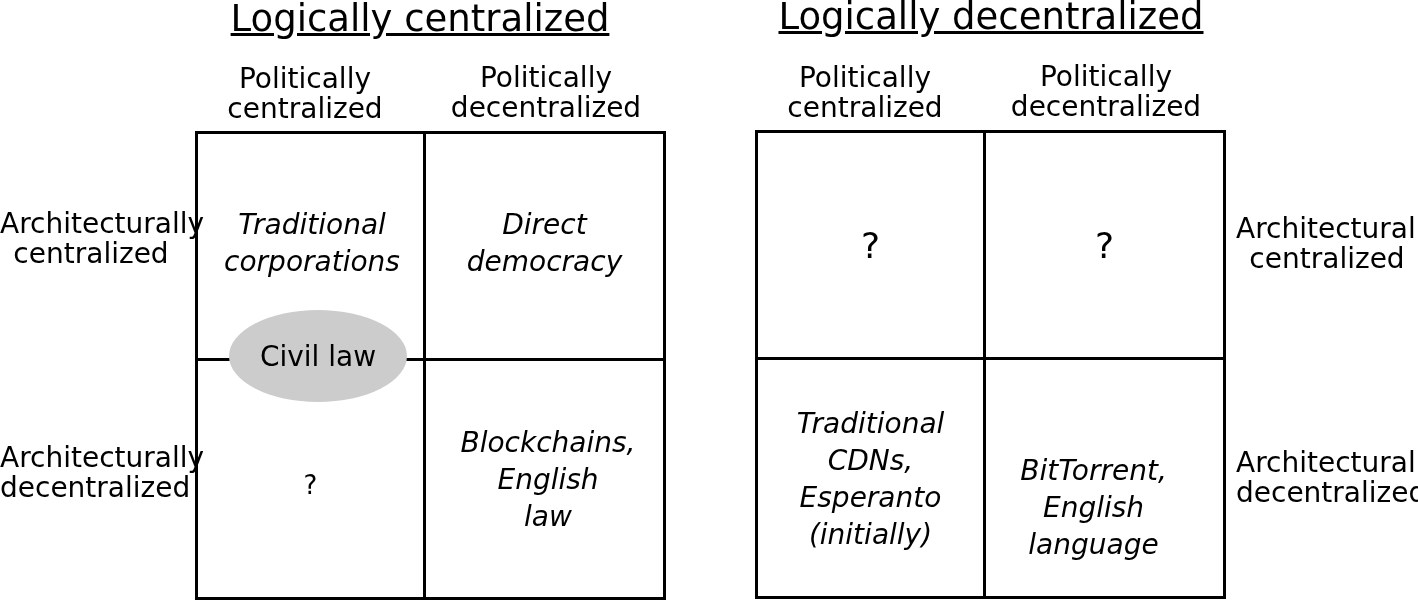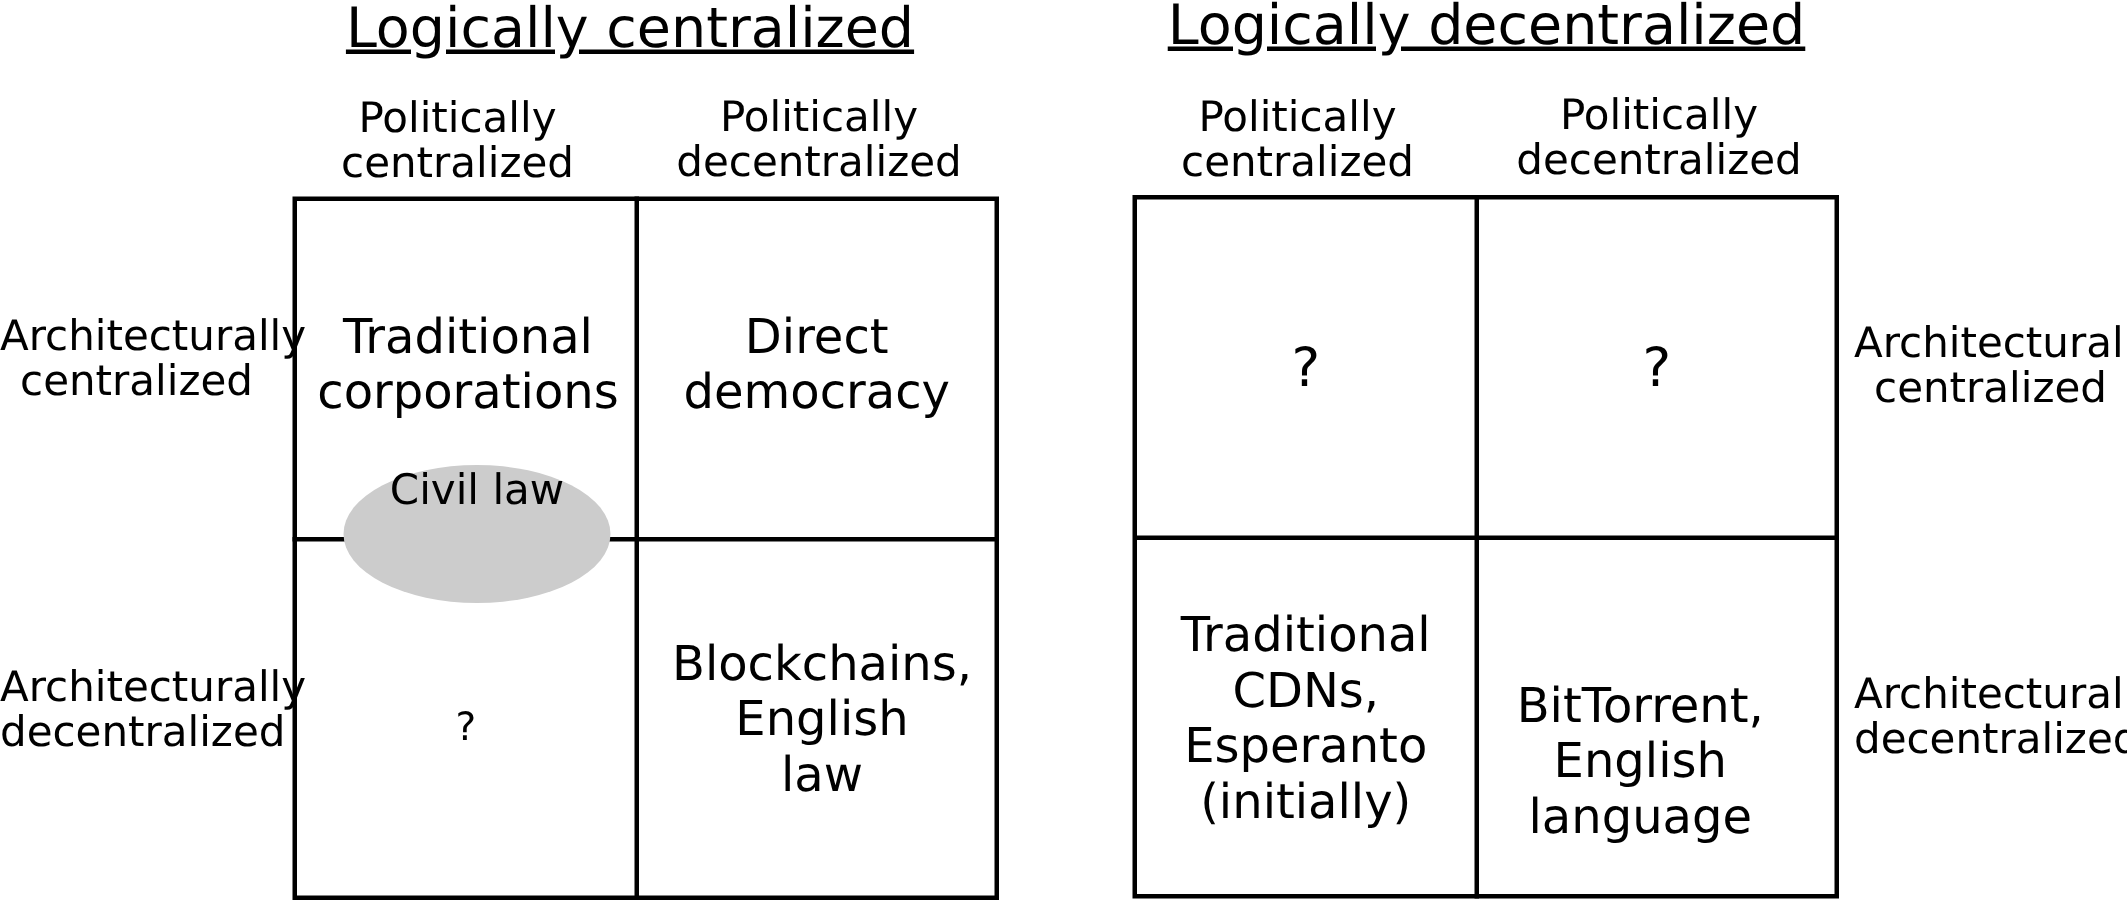--- a/index.html
+++ b/index.html
@@ -6,25 +6,25 @@
   body { width: 1418px; height: 600px; position: relative; overflow: hidden;
          font-family: "DejaVu Sans", sans-serif; color: #000; }
   .abs { position: absolute; }
   .title { font-size: 37px; white-space: nowrap; text-align: center; line-height: 1; text-decoration: underline; }
   .colhead, .rowhead { font-size: 28px; line-height: 30px; text-align: center; white-space: pre-line; }
   .grid { position: absolute; border: 3px solid #000; box-sizing: border-box; }
   .vline { position: absolute; width: 3px; background: #000; }
   .hline { position: absolute; height: 3px; background: #000; }
   .cell { position: absolute; display: flex; align-items: center; justify-content: center;
           text-align: center; white-space: pre-line; }
-  .big { font-size: 32px; line-height: 37px; }
+  .big { font-size: 28px; line-height: 37px; font-style: italic; }
   .q { font-size: 36px; }
   .qs { font-size: 26px; }
   .ellipse { position: absolute; border-radius: 50%; background: #cccccc;
-             display: flex; align-items: flex-start; justify-content: center; font-size: 28px; }
+             display: flex; align-items: center; justify-content: center; font-size: 28px; }
 </style>
 </head>
 <body>
 
 <div class="abs title" style="left:196px; top:0px; width:448px;">Logically centralized</div>
 
 <div class="abs colhead" style="left:196px; top:64px; width:218px;">Politically
 centralized</div>
 <div class="abs colhead" style="left:426px; top:63px; width:240px;">Politically
 decentralized</div>

